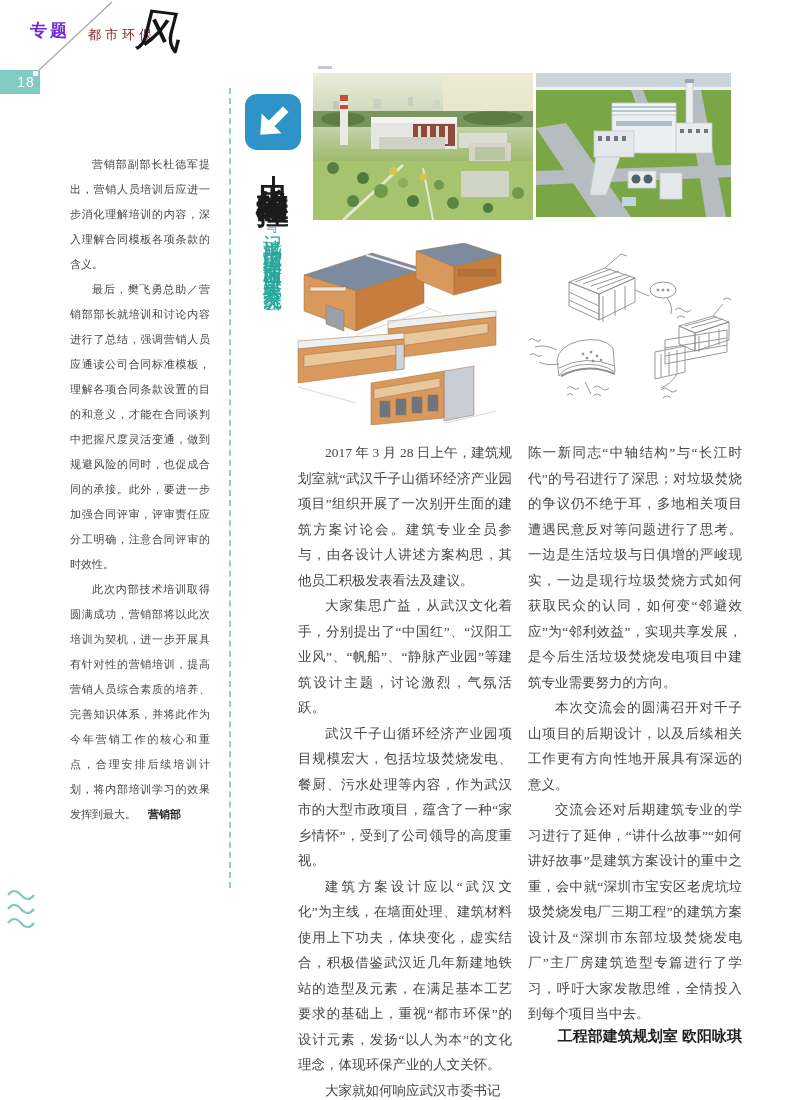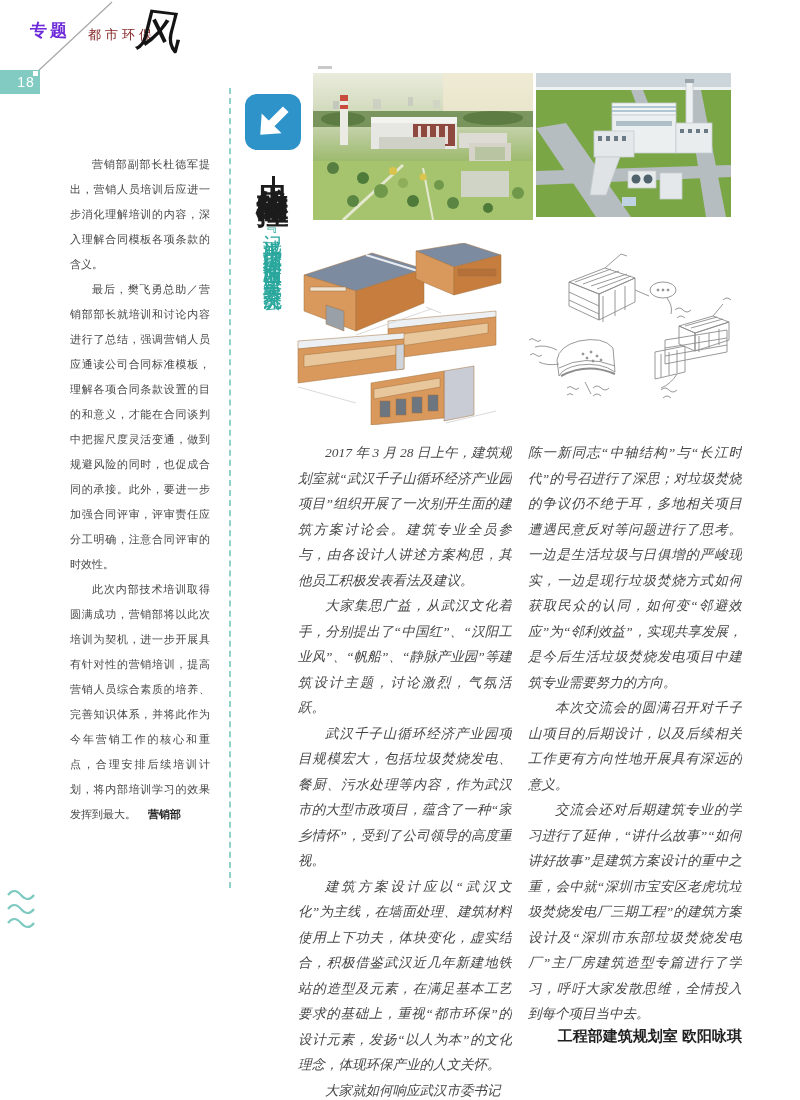--- a/index.html
+++ b/index.html
@@ -38,21 +38,21 @@
   .sidebar-col p{margin:0;text-indent:2em;font-size:11px;line-height:25px;
         text-align:justify;color:#474747;}
   .byline{font-family:"Liberation Sans","DejaVu Sans",sans-serif;font-weight:bold;
         color:#1f1f1f;margin-left:12px;}
 
   
   .main-col{position:absolute;top:440px;width:214px;height:660px;overflow:hidden;}
   .main-col.c1{left:298px;}
   .main-col.c2{left:528px;}
   .main-col p{margin:0;text-indent:2em;font-size:13.5px;line-height:25.5px;
-        text-align:justify;color:#474747;font-style:italic;}
+        text-align:justify;color:#474747;}
   .main-col p.cont{text-indent:0;}
   .attribution{text-align:right;font-family:"Liberation Sans","DejaVu Sans",sans-serif;
         font-weight:bold;font-size:15px;color:#1f1f1f;text-indent:0;}
 
   
   .img-box{position:absolute;overflow:hidden;}
   .img-aerial{left:313px;top:73px;width:220px;height:147px;}
   .img-model{left:536px;top:73px;width:195px;height:144px;}
   .img-orange{left:296px;top:243px;width:225px;height:182px;}
   .img-sketch{left:527px;top:248px;width:218px;height:180px;}

